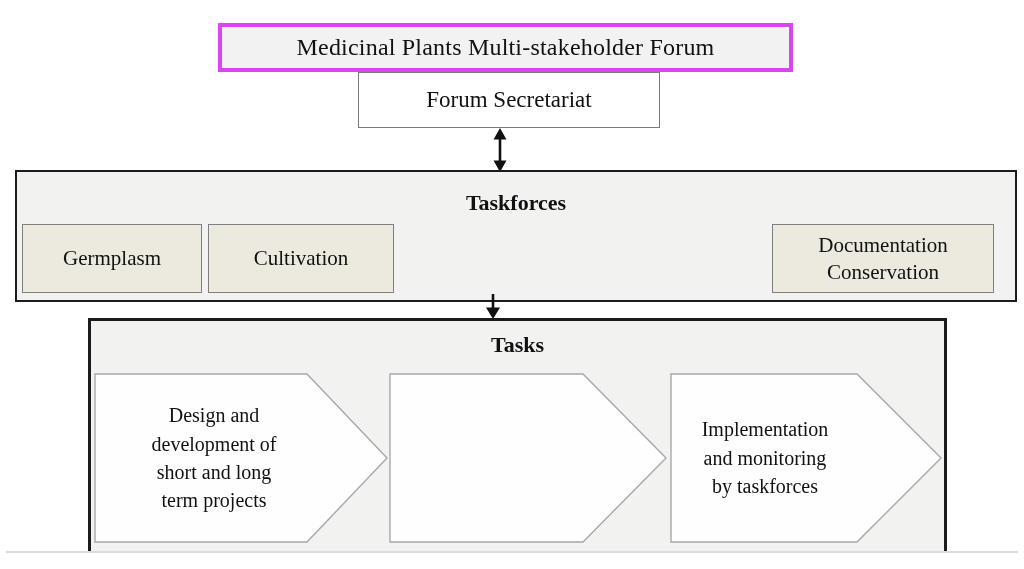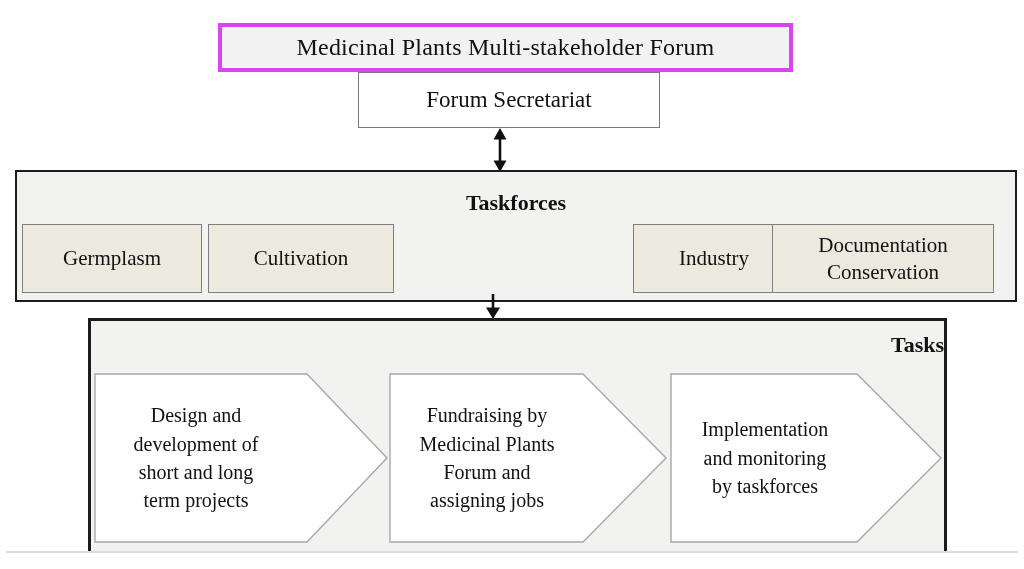--- a/index.html
+++ b/index.html
@@ -27,21 +27,21 @@
   }
   .tasks-container{
     left:88px;top:318px;width:859px;height:233px;
     border:3px solid #1c1c1c;border-bottom:none;
   }
   .container-title{
     position:absolute;left:0;right:0;text-align:center;
     font-weight:bold;font-size:22px;
   }
   .taskforces-container .container-title{top:18px;}
-  .tasks-container .container-title{top:11px;text-align:right;}
+  .tasks-container .container-title{top:11px;}
   .tf-box{
     background:#ece9df;border:1.5px solid #7f7f7f;
     font-size:21px;line-height:1.25;white-space:pre-line;
     top:224px;height:69px;
   }
   .chevron{position:absolute;top:373px;height:170px;}
   .chevron svg{position:absolute;left:0;top:0;display:block;}
   .chevron-label{
     position:absolute;top:0;height:100%;display:flex;align-items:center;
     justify-content:center;text-align:center;font-size:20px;line-height:1.42;
@@ -66,51 +66,46 @@
     <line x1="11" y1="9" x2="11" y2="35" stroke="#111" stroke-width="2.6"></line>
     <polygon points="11,0 4.5,11.5 17.5,11.5" fill="#111"></polygon>
     <polygon points="11,44 4.5,32.5 17.5,32.5" fill="#111"></polygon>
   </svg>
 
   <div class="container taskforces-container">
     <div class="container-title">Taskforces</div>
   </div>
   <div class="box tf-box" style="left:22px;width:180px;">Germplasm</div>
   <div class="box tf-box" style="left:208px;width:186px;">Cultivation</div>
-  <div class="box tf-box" style="left:633px;width:162px;">Industry</div>
   <div class="box tf-box" style="left:772px;width:222px;text-align:center;">Documentation
 Conservation</div>
 
   <svg class="arrow-svg" style="left:483px;top:294px;" width="20" height="25" aria-hidden="true">
     <line x1="10" y1="0" x2="10" y2="15" stroke="#111" stroke-width="2.6"></line>
     <polygon points="10,25 3,13.5 17,13.5" fill="#111"></polygon>
   </svg>
 
   <div class="container tasks-container">
     <div class="container-title">Tasks</div>
   </div>
 
   <div class="chevron" style="left:94px;width:294px;">
     <svg width="294" height="170" aria-hidden="true">
       <polygon points="1,1 213,1 293,85 213,169 1,169" fill="#fefefe" stroke="#a8a8a8" stroke-width="1.4"></polygon>
     </svg>
-    <div class="chevron-label" style="left:10px;width:184px;">Design and
+    <div class="chevron-label" style="left:28px;width:184px;">Design and
 development of
 short and long
 term projects</div>
   </div>
 
   <div class="chevron" style="left:389px;width:278px;">
     <svg width="278" height="170" aria-hidden="true">
       <polygon points="1,1 194,1 277,85 194,169 1,169" fill="#fefefe" stroke="#a8a8a8" stroke-width="1.4"></polygon>
     </svg>
-    <div class="chevron-label" style="left:10px;width:176px;">Fundraising by
-Medicinal Plants
-Forum and
-assigning jobs</div>
   </div>
 
   <div class="chevron" style="left:670px;width:272px;">
     <svg width="272" height="170" aria-hidden="true">
       <polygon points="1,1 187,1 271,85 187,169 1,169" fill="#fefefe" stroke="#a8a8a8" stroke-width="1.4"></polygon>
     </svg>
     <div class="chevron-label" style="left:10px;width:170px;">Implementation
 and monitoring
 by taskforces</div>
   </div>

